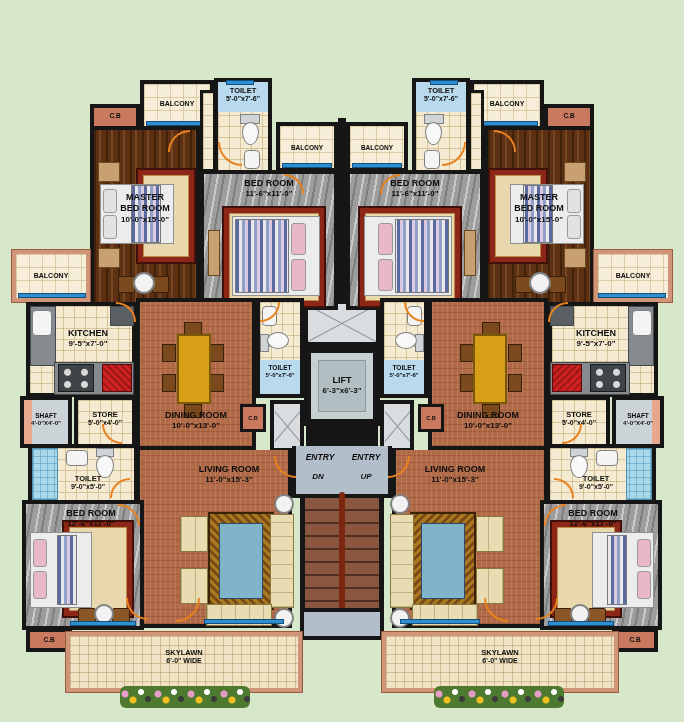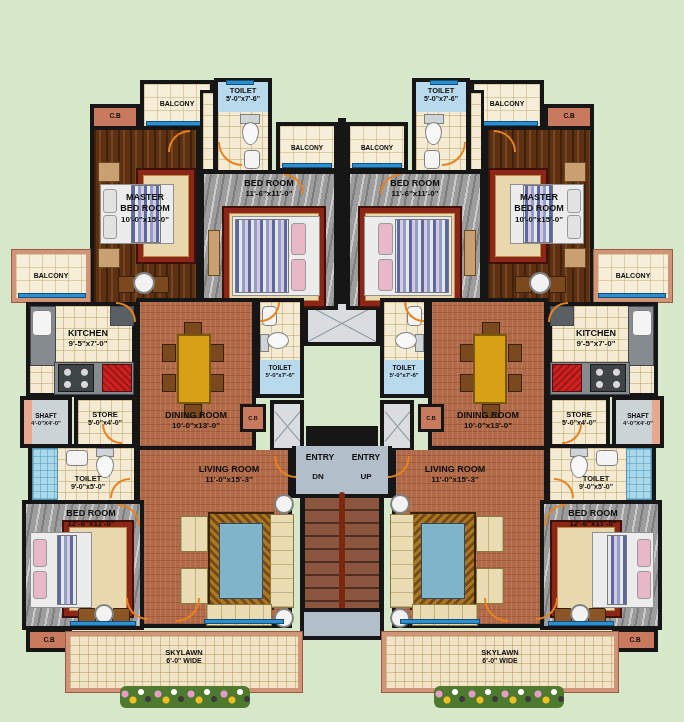--- a/index.html
+++ b/index.html
@@ -18,21 +18,21 @@
         background-size:13px 13px;}
   .wood{background-color:#5e3012;background-image:repeating-linear-gradient(90deg,
         rgba(0,0,0,.32) 0 2px,rgba(0,0,0,0) 2px 5px,
         rgba(255,210,150,.14) 5px 7px,rgba(0,0,0,0) 7px 12px);}
   .marble{background-color:#9d9d9d;background-image:repeating-linear-gradient(100deg,
         rgba(255,255,255,.45) 0 2px,rgba(0,0,0,0) 2px 6px,
         rgba(0,0,0,.2) 6px 8px,rgba(0,0,0,0) 8px 13px);}
   .terra{background-color:#b06a48;background-image:
         repeating-linear-gradient(0deg,rgba(120,50,25,.28) 0 1px,transparent 1px 7px),
         repeating-linear-gradient(90deg,rgba(255,230,200,.14) 0 1px,transparent 1px 5px);}
-  .grayf{background:#b2bec9;}
+  .grayf{background:#b2bec9;font-style:italic;}
   .lawn{background-color:#f1e4c6;background-image:
         linear-gradient(rgba(180,150,95,.5) 1px,transparent 1px),
         linear-gradient(90deg,rgba(180,150,95,.5) 1px,transparent 1px);
         background-size:9px 9px;border:4px solid #d09478;outline:1px solid #9a5a40;}
   .salmonb{border-color:#d09478 !important;outline:1px solid #9a5a40;}
   
   .lbl{position:absolute;left:0;right:0;text-align:center;font-weight:700;
        color:#0d0d0d;line-height:1.25;}
   .nm{font-size:9px;} .dm{font-size:8px;}
   .s7 .nm{font-size:7.5px;} .s7 .dm{font-size:7px;}
@@ -99,20 +99,27 @@
 
 <div class="plan">
 
   <div class="wall" style="left:338px;top:118px;width:8px;height:192px"></div>
 
   <div class="hatch" style="left:304px;top:300px;width:76px;height:46px">
     <div class="hx" style="transform:rotate(28deg)"></div>
     <div class="hx" style="transform:rotate(-28deg)"></div>
   </div>
 
+  <div class="lift" style="left:304px;top:346px;width:76px;height:80px">
+    <div class="liftin"></div>
+    <div class="lbl" style="top:22px">
+      <div class="nm">LIFT</div>
+      <div class="dm">6'-3"x6'-3"</div>
+    </div>
+  </div>
   <div class="wall" style="left:306px;top:426px;width:72px;height:22px"></div>
 
   <div class="hatch" style="left:270px;top:400px;width:34px;height:52px">
     <div class="hx" style="transform:rotate(50deg)"></div>
     <div class="hx" style="transform:rotate(-50deg)"></div>
   </div>
   <div class="hatch" style="left:380px;top:400px;width:34px;height:52px">
     <div class="hx" style="transform:rotate(50deg)"></div>
     <div class="hx" style="transform:rotate(-50deg)"></div>
   </div>

